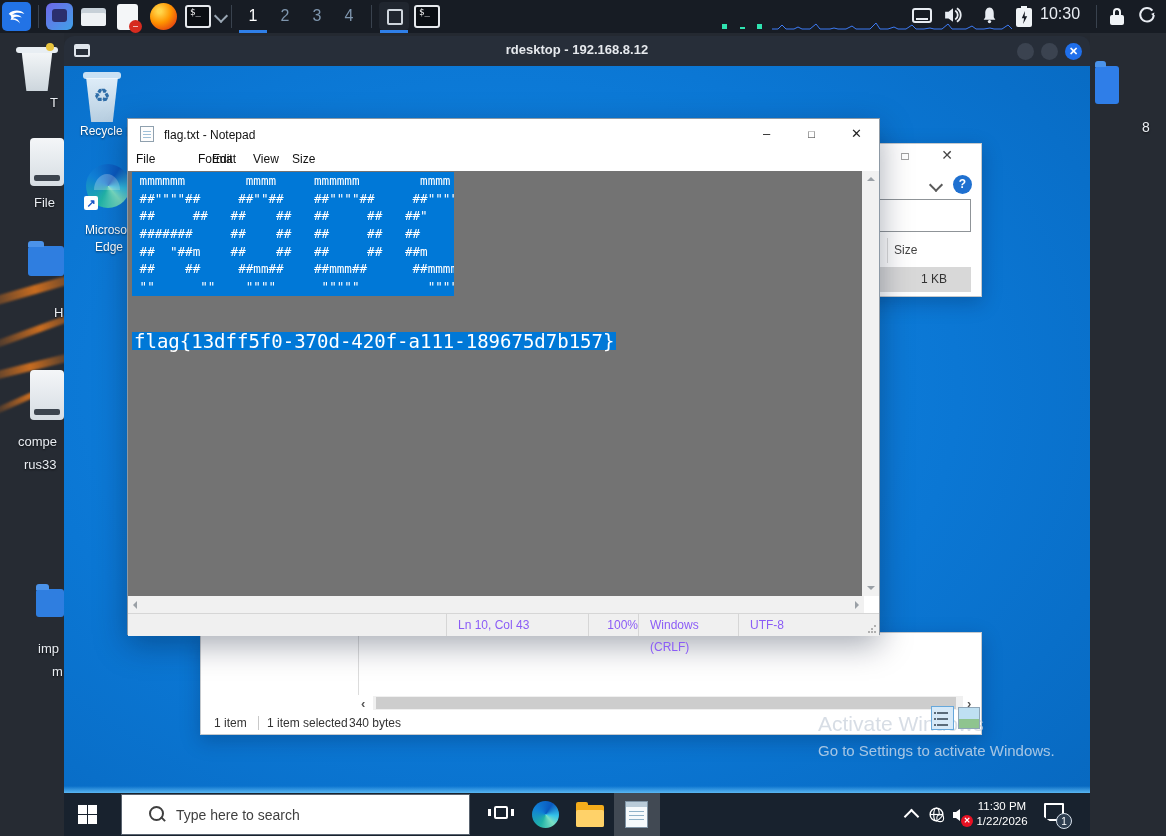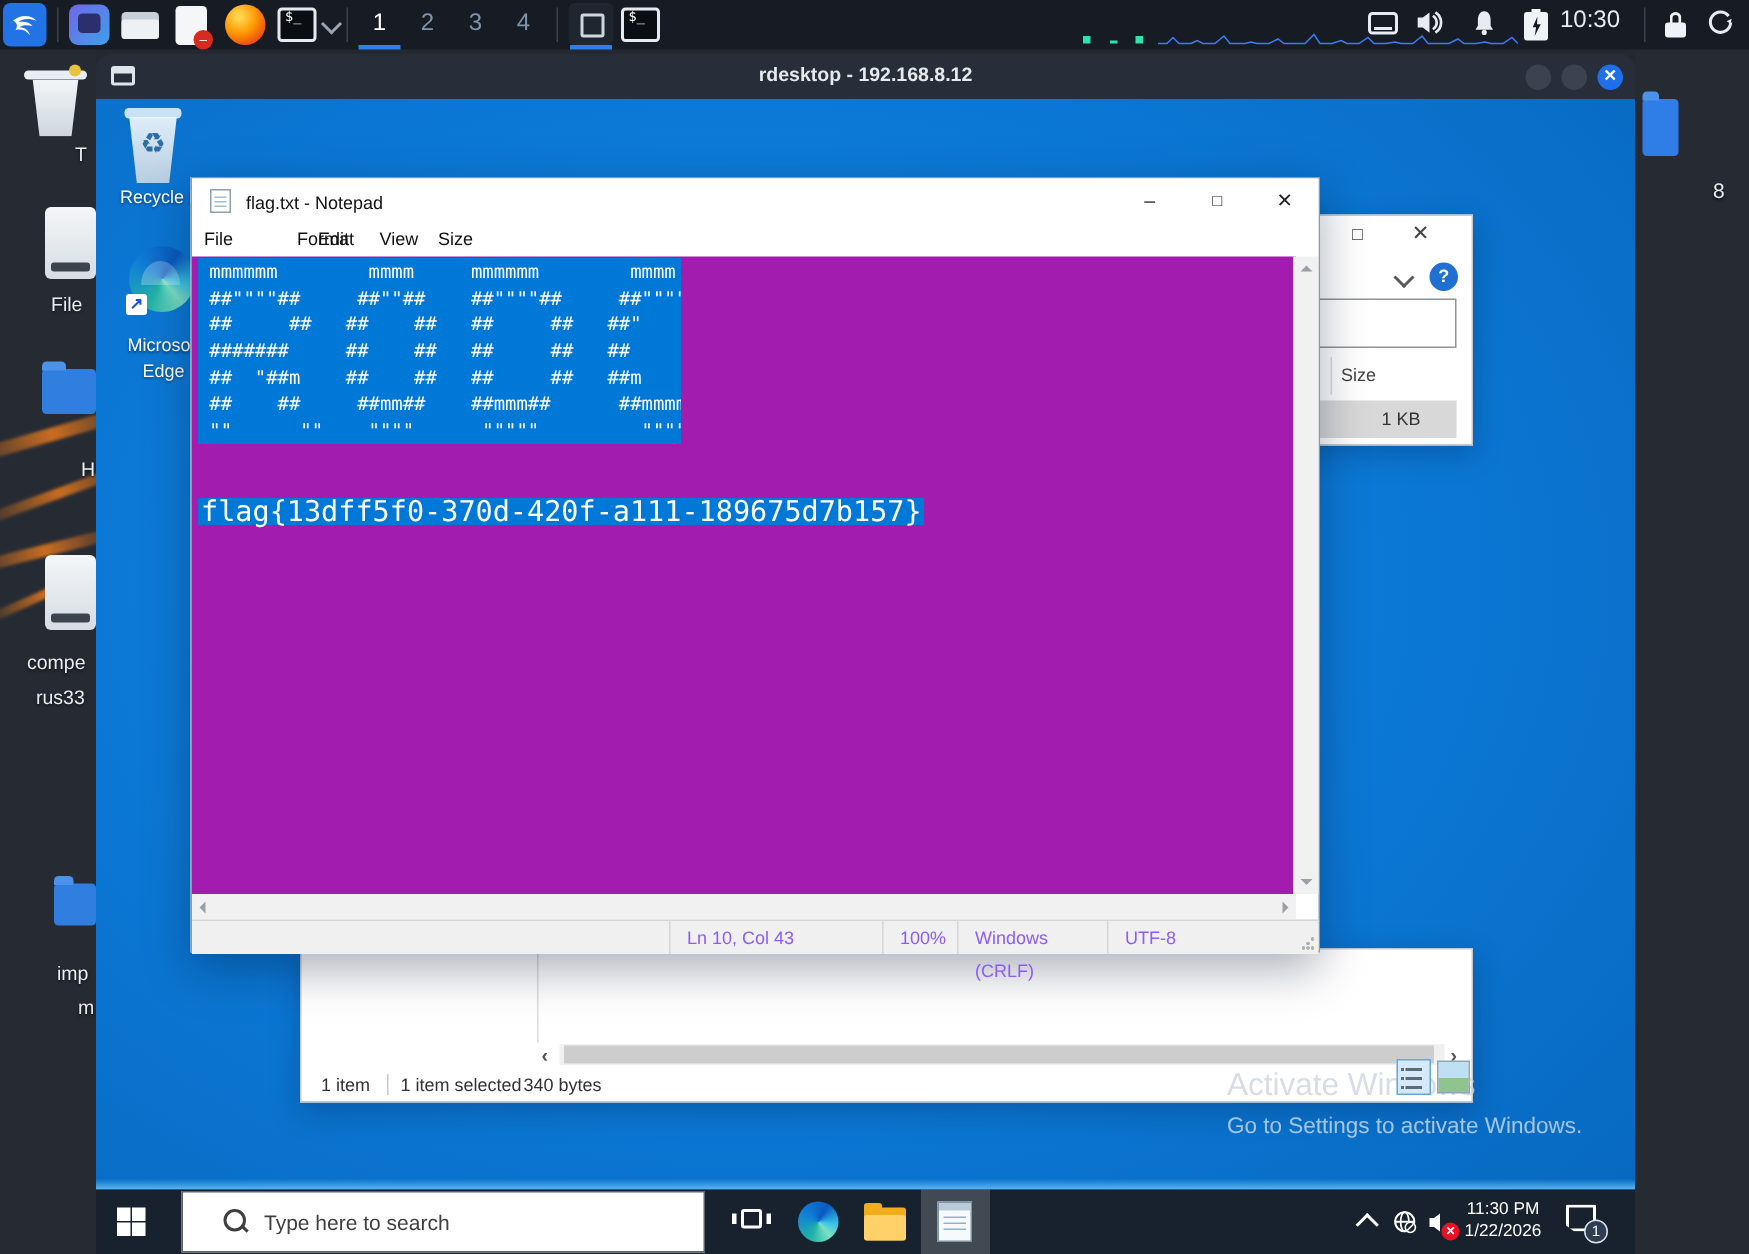--- a/index.html
+++ b/index.html
@@ -101,21 +101,21 @@
 
   
   .notepad{position:absolute;left:63px;top:52px;width:753px;height:517px;background:#fff;border:1px solid #8d99a5;box-sizing:border-box;z-index:10;box-shadow:0 10px 30px rgba(0,15,40,.35);}
   .np-titlebar{position:absolute;left:0;top:0;width:100%;height:30px;background:#fff;}
   .np-ico{position:absolute;left:12px;top:7px;width:14px;height:16px;background:#fdfdfd;border:1px solid #8fa0ae;box-sizing:border-box;}
   .np-ico i{position:absolute;left:2px;right:2px;height:1px;background:#9fc0d8;}
   .np-title{position:absolute;left:36px;top:9px;font-size:12px;color:#111;}
   .np-ctl{position:absolute;top:0;width:45px;height:30px;text-align:center;color:#222;font-size:13px;line-height:30px;}
   .np-menubar{position:absolute;left:0;top:30px;width:100%;height:22px;background:#fff;}
   .np-menu{position:absolute;top:3px;font-size:12px;color:#111;}
-  .np-text{position:absolute;left:0;top:52px;width:736px;height:425px;background:#a21caf;overflow:hidden;}
+  .np-text{position:absolute;left:0;top:52px;width:736px;height:425px;background:#737373;overflow:hidden;}
   .sel-art{position:absolute;left:4px;top:1px;width:322px;height:124px;background:#0078d7;overflow:hidden;}
   .np-line{height:17.7px;line-height:17.7px;font-family:"DejaVu Sans Mono",monospace;font-size:12.6px;color:#fff;white-space:pre;}
   .sel-flag{position:absolute;left:4px;top:161px;background:#0078d7;color:#fff;font-family:"DejaVu Sans Mono",monospace;font-size:19px;line-height:18px;white-space:pre;padding:0 2px;}
   .np-vscroll{position:absolute;right:0;top:52px;width:17px;height:425px;background:#f1f1f1;}
   .np-hscroll{position:absolute;left:0;top:477px;width:736px;height:17px;background:#f1f1f1;}
   .tri{position:absolute;width:0;height:0;border:4px solid transparent;}
   .tri.up{border-bottom-color:#9aa0a6;border-top-width:0;}
   .tri.down{border-top-color:#9aa0a6;border-bottom-width:0;}
   .tri.left{border-right-color:#9aa0a6;border-left-width:0;}
   .tri.right{border-left-color:#9aa0a6;border-right-width:0;}
@@ -372,21 +372,21 @@
         <div class="np-vscroll">
           <span class="tri up" style="left:5px;top:6px;"></span>
           <span class="tri down" style="left:5px;bottom:6px;"></span>
         </div>
         <div class="np-hscroll">
           <span class="tri left" style="left:5px;top:5px;"></span>
           <span class="tri right" style="right:5px;top:5px;"></span>
         </div>
         <div class="np-status">
           <div class="np-cell" style="left:318px;width:142px;">Ln 10, Col 43</div>
-          <div class="np-cell" style="left:460px;width:50px;">100%</div>
+          <div class="np-cell" style="left:460px;width:50px;text-align:right;">100%</div>
           <div class="np-cell" style="left:510px;width:100px;">Windows (CRLF)</div>
           <div class="np-cell" style="left:610px;width:126px;">UTF-8</div>
           <span class="grip"></span>
         </div>
       </div>
 
       <div class="desktop-glow"></div>
 
       <div class="wtaskbar">
         <div class="abs" style="left:0;top:0;width:47px;height:43px;">

